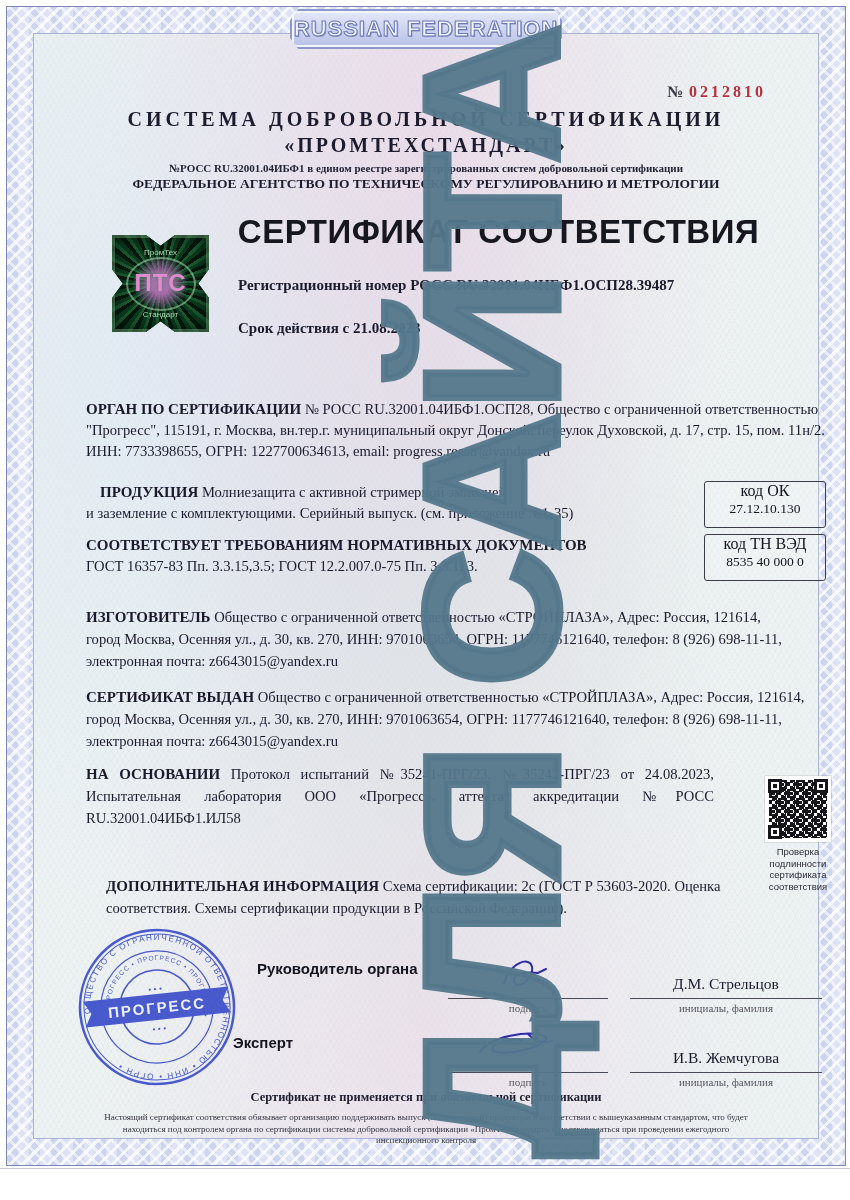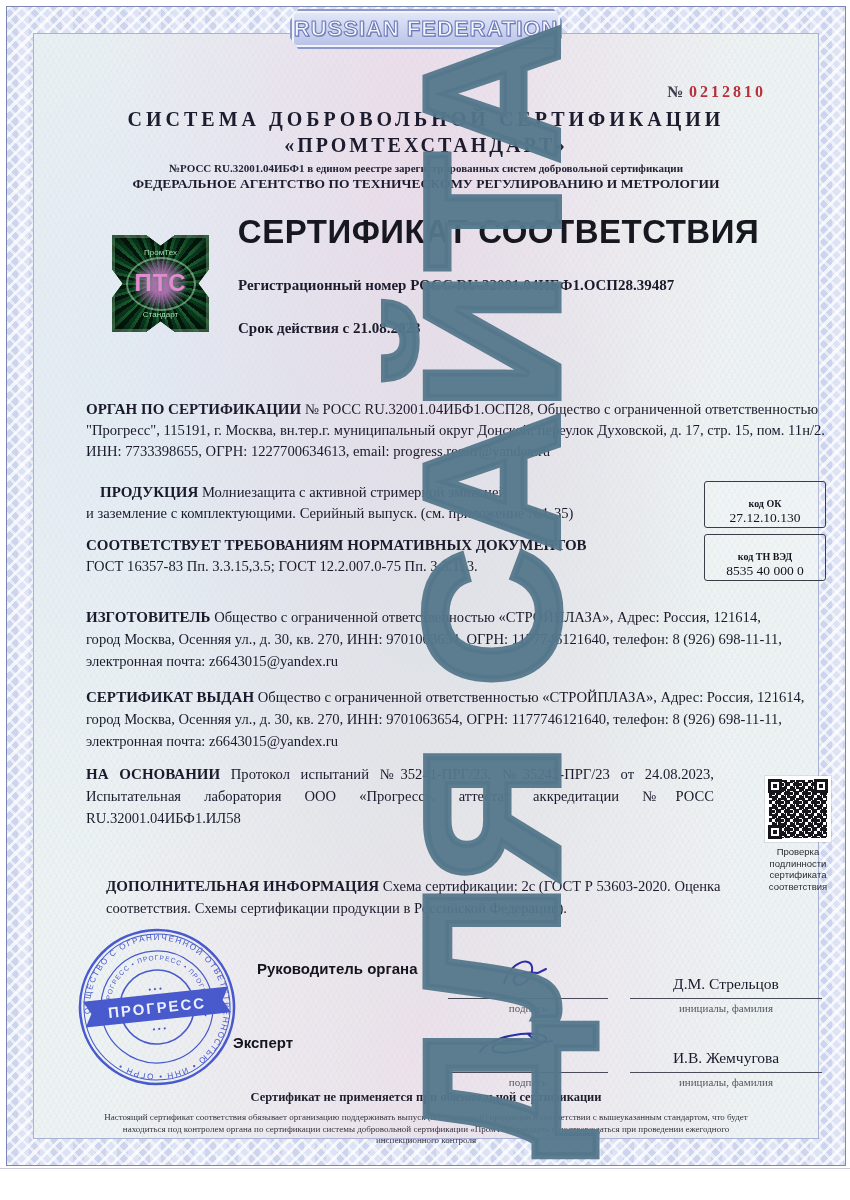--- a/index.html
+++ b/index.html
@@ -62,21 +62,21 @@
   .product{left:52px;top:448px;width:612px;}
   .product .l1{text-indent:14px;}
   .conform{left:52px;top:501px;width:640px;}
   .maker{left:52px;top:557px;width:706px;line-height:22px;}
   .issued{left:52px;top:637px;width:742px;line-height:22px;}
   .basis{left:52px;top:714px;width:628px;line-height:22px;text-align:justify;}
   .extra{left:52px;top:826px;width:628px;line-height:22px;margin-left:20px;}
   
   .codebox{position:absolute;left:670px;width:120px;height:45px;border:1.3px solid #3c3c48;border-radius:3px;
     text-align:center;background:rgba(255,255,255,.15);}
-  .codebox .lab{font-weight:bold;font-size:10px;margin-top:16px;}
+  .codebox .lab{font-weight:normal;font-size:16px;margin-top:0;}
   .codebox .val{font-size:13.5px;margin-top:1px;}
   .cb1{top:447px;} .cb2{top:500px;}
   
   .qr{position:absolute;left:731px;top:742px;width:66px;height:66px;background:#fff;box-shadow:0 0 0 1px rgba(0,0,0,.08);}
   .qr .mod{position:absolute;inset:4px;
     background:
       conic-gradient(#16161a 0 25%, rgba(0,0,0,0) 0 50%, #16161a 0 75%, rgba(0,0,0,0) 0) 0 0/6px 6px,
       conic-gradient(#16161a 0 25%, rgba(0,0,0,0) 0 50%, #16161a 0 75%, rgba(0,0,0,0) 0) 3px 2px/9px 9px;}
   .qr .f{position:absolute;width:14px;height:14px;border:3px solid #16161a;background:#fff;box-sizing:border-box;}
   .qr .f::after{content:"";position:absolute;inset:2px;background:#16161a;}

